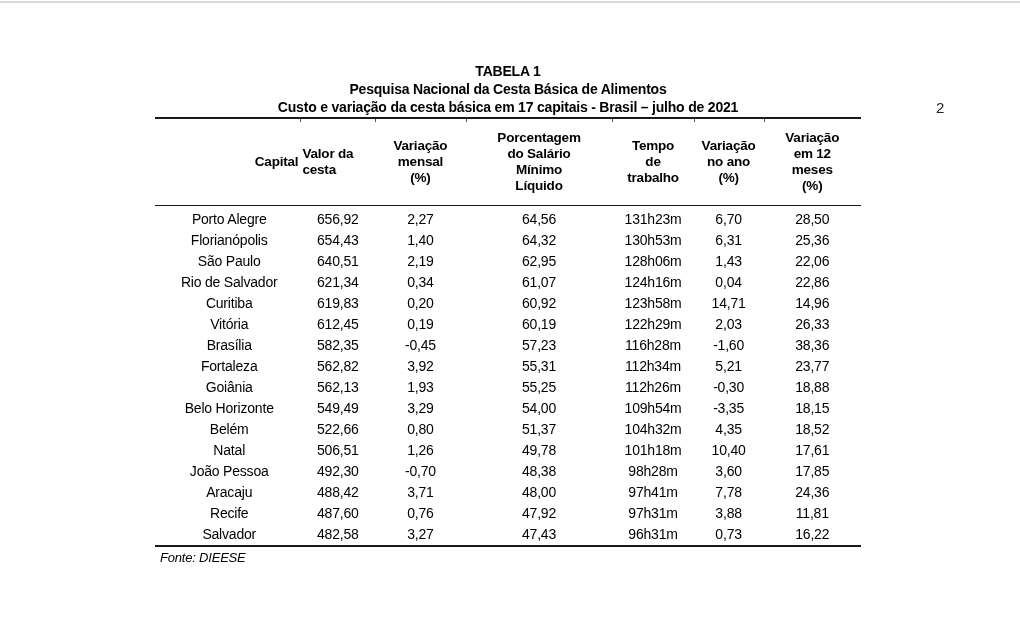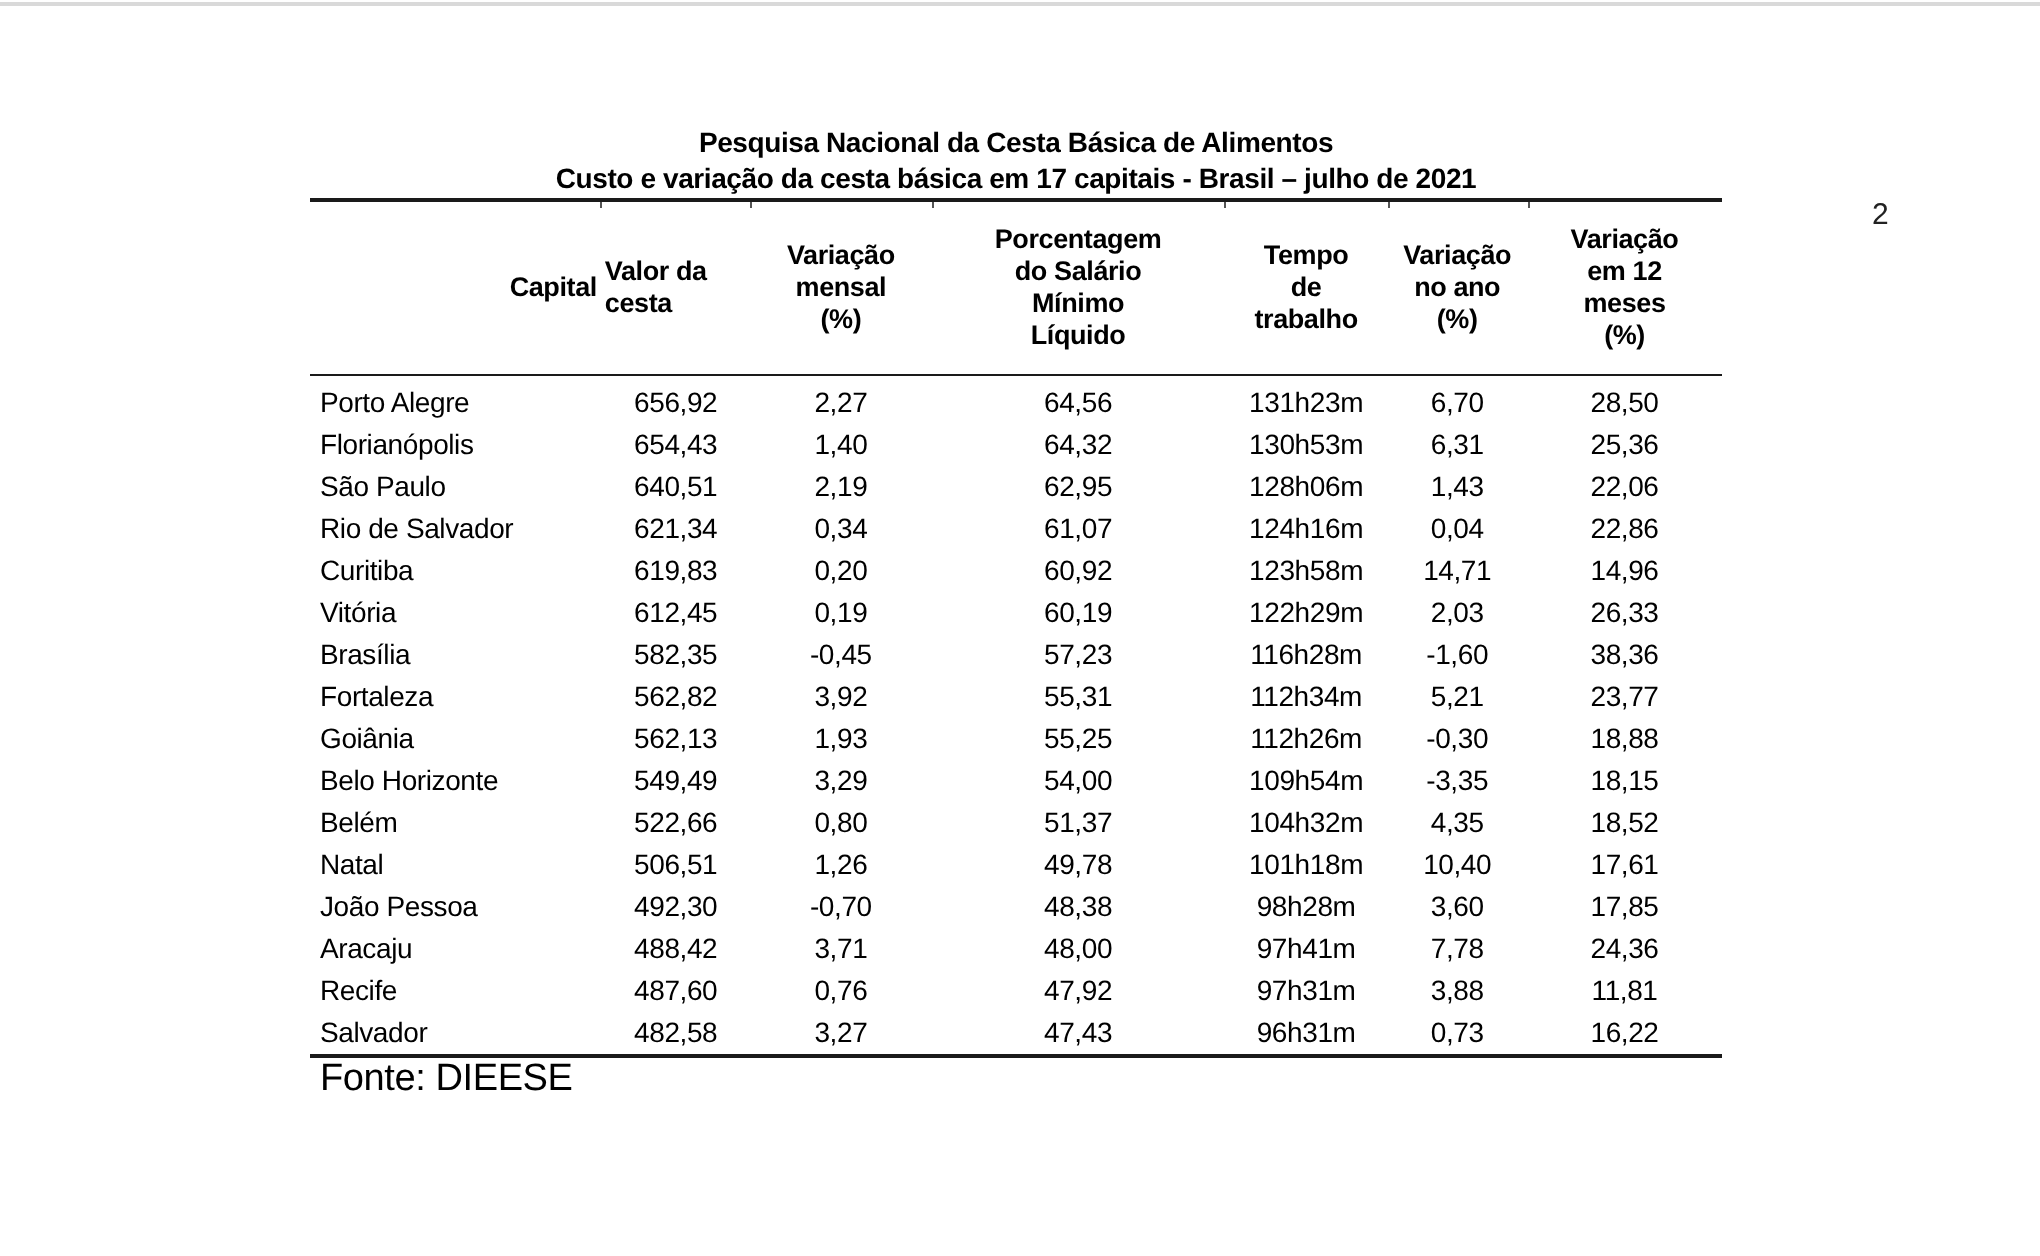--- a/index.html
+++ b/index.html
@@ -53,37 +53,39 @@
     width:1px; height:3px; background:#555;
   }
   thead th.h-left  { text-align:right;  padding-left:5px; }
   thead th.h-right { text-align:left; padding-right:6px; }
   tbody td {
     height:21px; font-size:14px; line-height:21px;
     letter-spacing:-0.2px;
     text-align:center; padding:0 2px;
     white-space:nowrap; overflow:hidden;
   }
-  tbody td.left { text-align:left; padding-left:5px; }
+  tbody td.left { text-align:center; padding-left:5px; }
   tbody tr:first-child td { padding-top:3px; }
   .fonte {
-    font-size:19px; line-height:18px;
+    font-size:13px; line-height:18px;
     padding:2px 0 0 5px;
     letter-spacing:-0.2px;
+    font-style:italic;
   }
 </style>
 </head>
 <body>
 
 <div class="top-edge"></div>
 
 <div class="page-number">2</div>
 
 <div class="table-block">
   <div class="title">
+    <div>TABELA 1</div>
     <div>Pesquisa Nacional da Cesta Básica de Alimentos</div>
     <div>Custo e variação da cesta básica em 17 capitais - Brasil – julho de 2021</div>
   </div>
 
   <table>
     <colgroup>
       <col class="c-capital">
         <col class="c-valor">
         <col class="c-varmes">
       <col class="c-pct">

